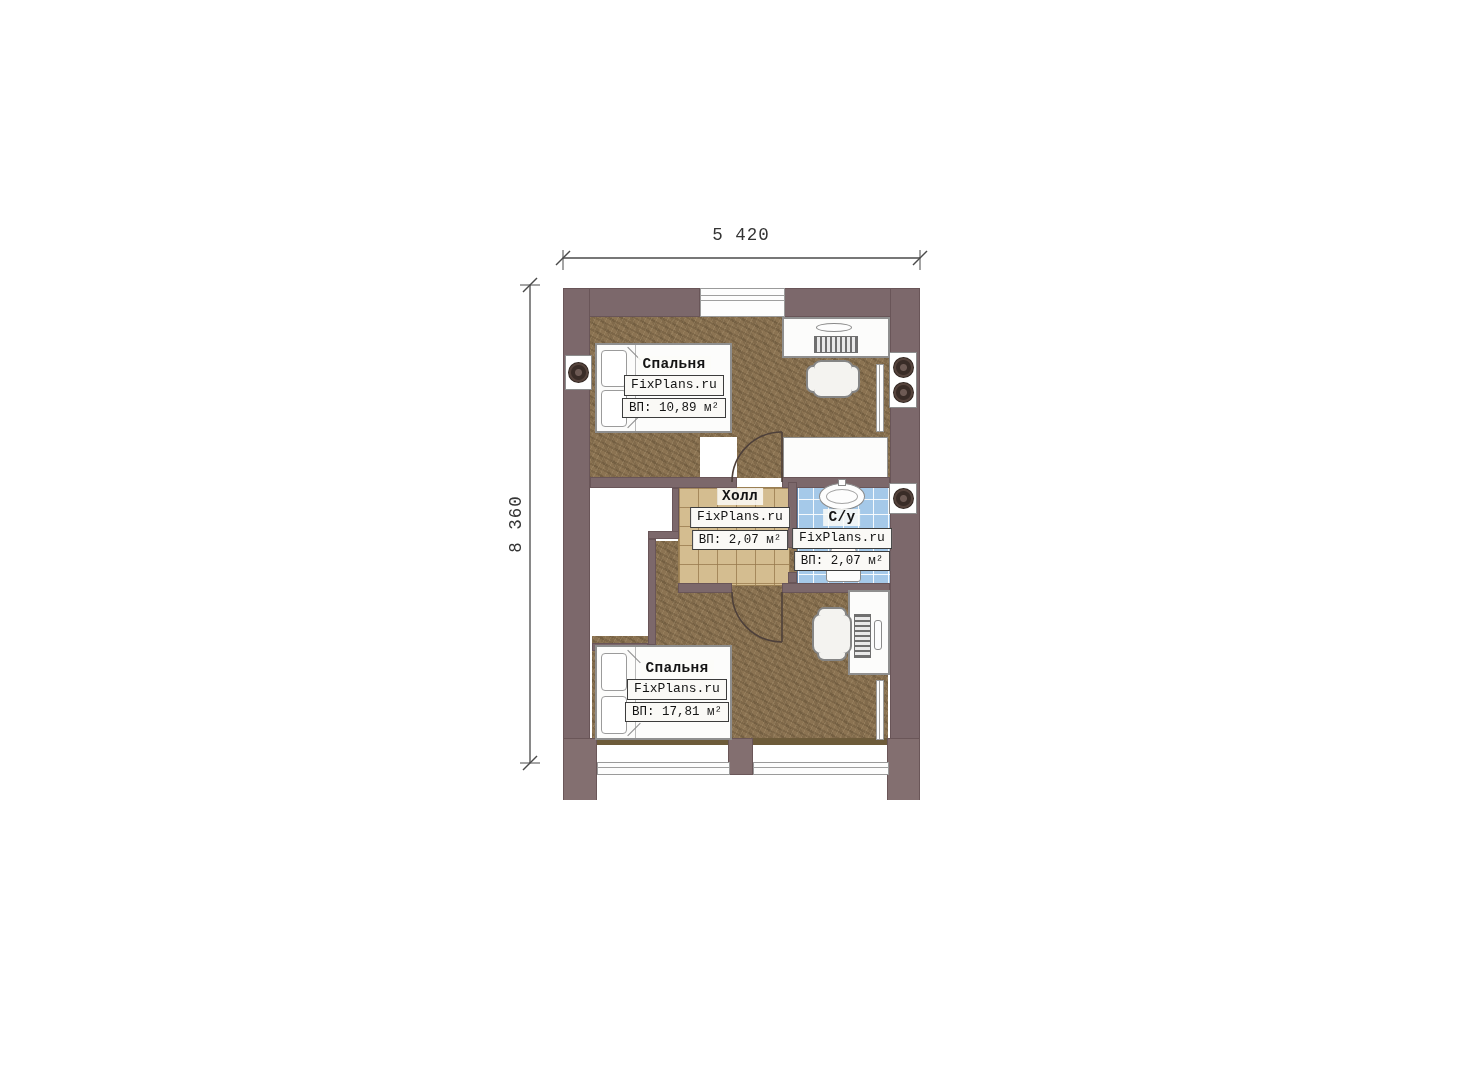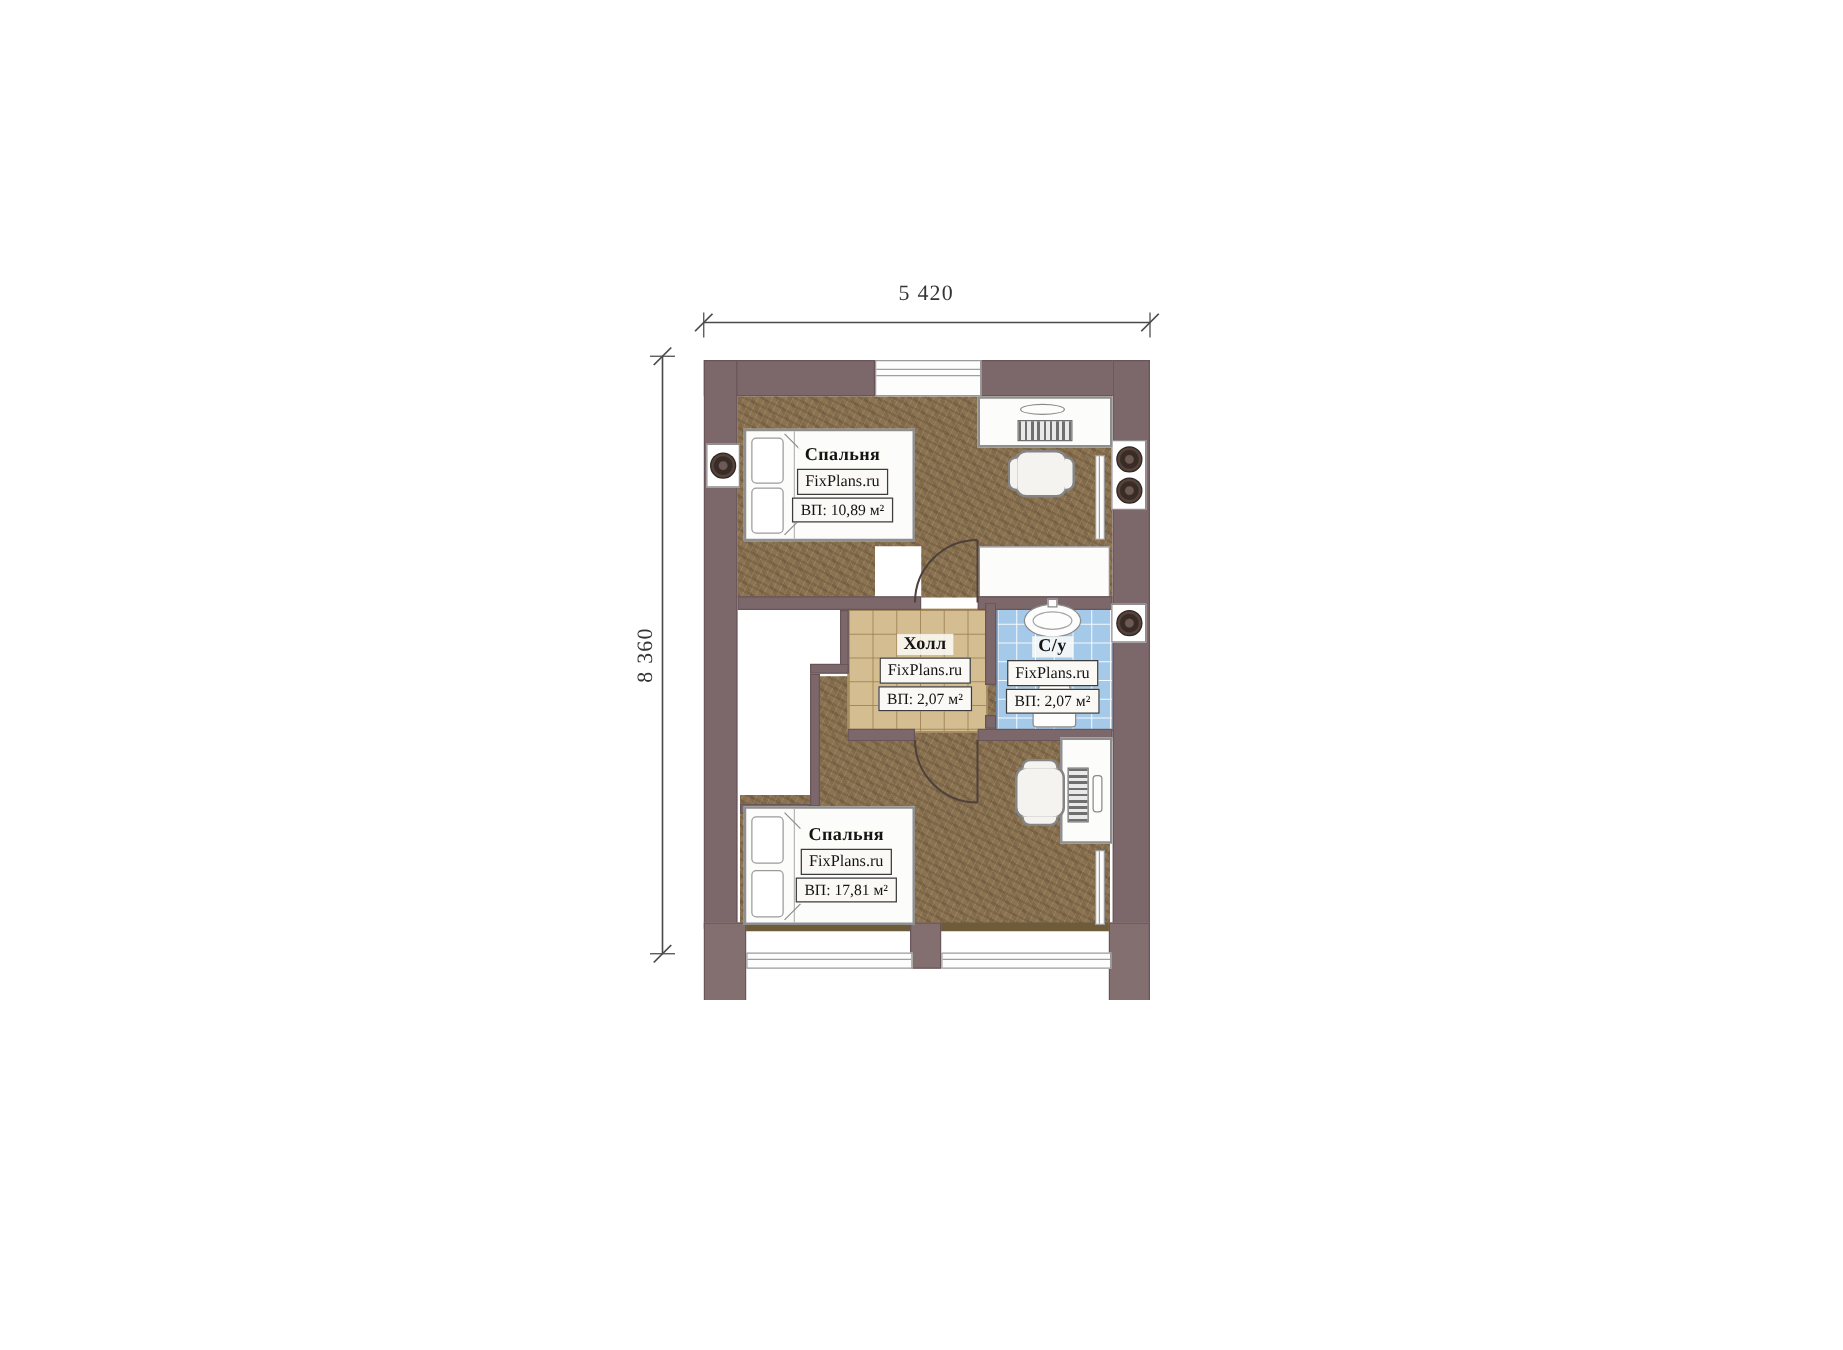--- a/index.html
+++ b/index.html
@@ -1,17 +1,17 @@
 <!DOCTYPE html>
 <html><head>
 <meta charset="utf-8">
 <style>
   html,body{margin:0;padding:0;background:#ffffff;}
   .scene{position:relative;width:1474px;height:800px;background:#ffffff;overflow:hidden;
-         font-family:Liberation Serif, serif;}
+         font-family:Liberation Mono, monospace;}
   
   .wall{position:absolute;background:#7c686b;box-shadow:inset 0 0 0 1px rgba(90,70,72,.55);}
   .pier{position:absolute;background:#836f70;box-shadow:inset 0 0 0 1px rgba(90,70,72,.6);}
   .floor-wood{position:absolute;background-color:#8b7352;
       background-image:
         repeating-linear-gradient(27deg, rgba(58,44,24,.18) 0 2px, rgba(0,0,0,0) 2px 6px),
         repeating-linear-gradient(117deg, rgba(244,228,190,.10) 0 1px, rgba(0,0,0,0) 1px 5px),
         repeating-linear-gradient(63deg, rgba(40,30,15,.10) 0 3px, rgba(0,0,0,0) 3px 9px);}
   .tiles-hall{position:absolute;background-color:#d4bd90;
       background-image:
@@ -185,21 +185,21 @@
 
   <div class="dim-text" style="left:741px;top:245px;transform:translate(-50%,-100%);">5 420</div>
   <div class="dim-text" style="left:516px;top:524px;transform:translate(-50%,-50%) rotate(-90deg);">8 360</div>
 
   <div class="label-group" style="left:674px;top:356px;transform:translateX(-50%);">
     <div class="room-title">Спальня</div>
     <div class="info-box">FixPlans.ru</div>
     <div class="info-box area-box">ВП: 10,89 м²</div>
   </div>
 
-  <div class="label-group" style="left:740px;top:507px;transform:translateX(-50%);">
+  <div class="label-group" style="left:740px;top:488px;transform:translateX(-50%);">
     <div class="room-title">Холл</div>
     <div class="info-box">FixPlans.ru</div>
     <div class="info-box area-box">ВП: 2,07 м²</div>
   </div>
 
   <div class="label-group" style="left:842px;top:509px;transform:translateX(-50%);">
     <div class="room-title">С/у</div>
     <div class="info-box">FixPlans.ru</div>
     <div class="info-box area-box">ВП: 2,07 м²</div>
   </div>

